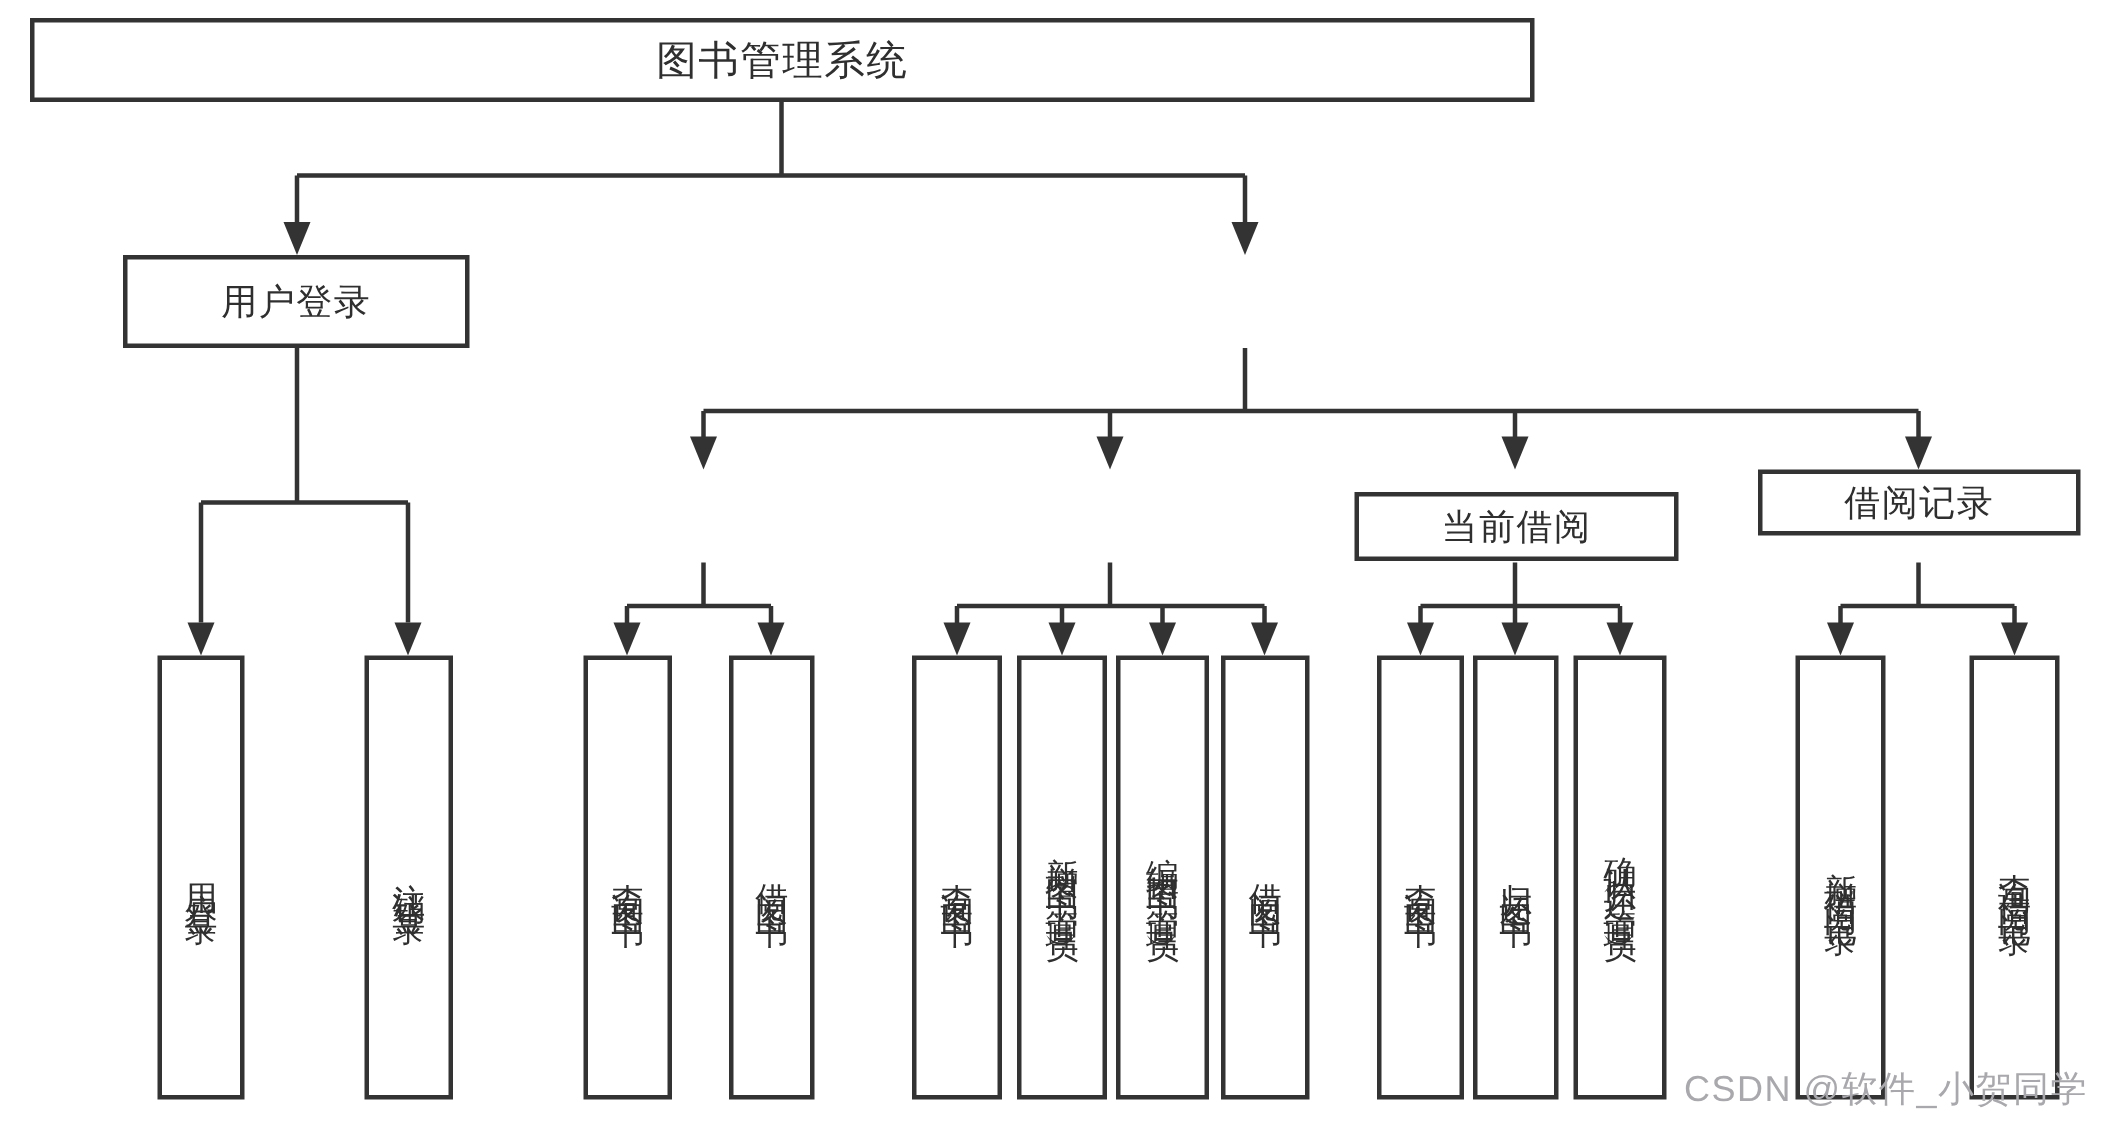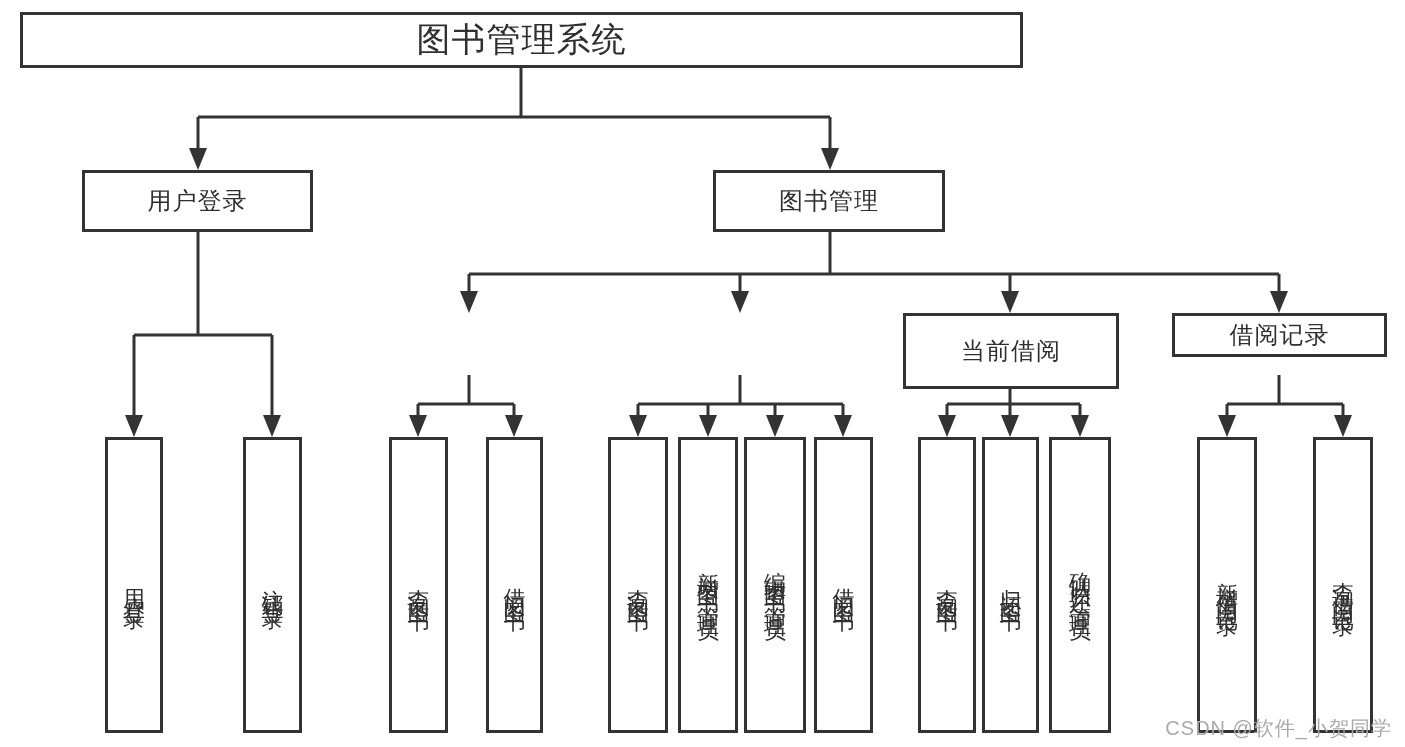--- a/index.html
+++ b/index.html
@@ -23,34 +23,34 @@
     position:absolute;
     box-sizing:border-box;
     border:3px solid var(--line);
     background:var(--background);
     color:var(--text);
     display:flex;
     align-items:center;
     justify-content:center;
     text-align:center;
   }
-  .h-xl{font-size:34px;letter-spacing:1px;}
+  .h-xl{font-size:27px;letter-spacing:1px;}
   .h-lg{font-size:24px;letter-spacing:1px;}
   .leaf{
     writing-mode:vertical-rl;
     text-orientation:mixed;
     font-size:22px;
     letter-spacing:7px;
     line-height:1;
   }
   .watermark{
     position:absolute;
     right:13px;
     bottom:5px;
-    font-size:20px;
+    font-size:24px;
     color:var(--watermark-color);
     letter-spacing:1px;
     white-space:nowrap;
   }
 </style>
 </head>
 <body>
 
 <div class="canvas">
 
@@ -100,23 +100,22 @@
     <g>
       <path d="M1279 375 V404 M1227 404 H1343 M1227 404 V416 M1343 404 V416"></path>
       <polygon points="1218,415 1236,415 1227,437"></polygon>
       <polygon points="1334,415 1352,415 1343,437"></polygon>
     </g>
   </svg>
 
   <div class="box h-xl" style="left:20px;top:12px;width:1003px;height:56px">图书管理系统</div>
 
   <div class="box h-lg" style="left:82px;top:170px;width:231px;height:62px">用户登录</div>
-  <div class="box h-lg" style="left:713px;top:170px;width:232px;height:62px">图书管理</div>
 
-  <div class="box h-lg" style="left:903px;top:313px;width:216px;height:76px">当前借阅</div>
+  <div class="box h-lg" style="left:903px;top:328px;width:216px;height:46px">当前借阅</div>
   <div class="box h-lg" style="left:1172px;top:313px;width:215px;height:44px">借阅记录</div>
 
   <div class="box leaf" style="left:105px;top:437px;width:58px;height:296px">用户登录</div>
   <div class="box leaf" style="left:243px;top:437px;width:59px;height:296px">注销登录</div>
 
   <div class="box leaf" style="left:389px;top:437px;width:59px;height:296px">查询图书</div>
   <div class="box leaf" style="left:486px;top:437px;width:57px;height:296px">借阅图书</div>
 
   <div class="box leaf" style="left:608px;top:437px;width:60px;height:296px">查询图书</div>
   <div class="box leaf" style="left:678px;top:437px;width:60px;height:296px">新增图书（管理员）</div>

